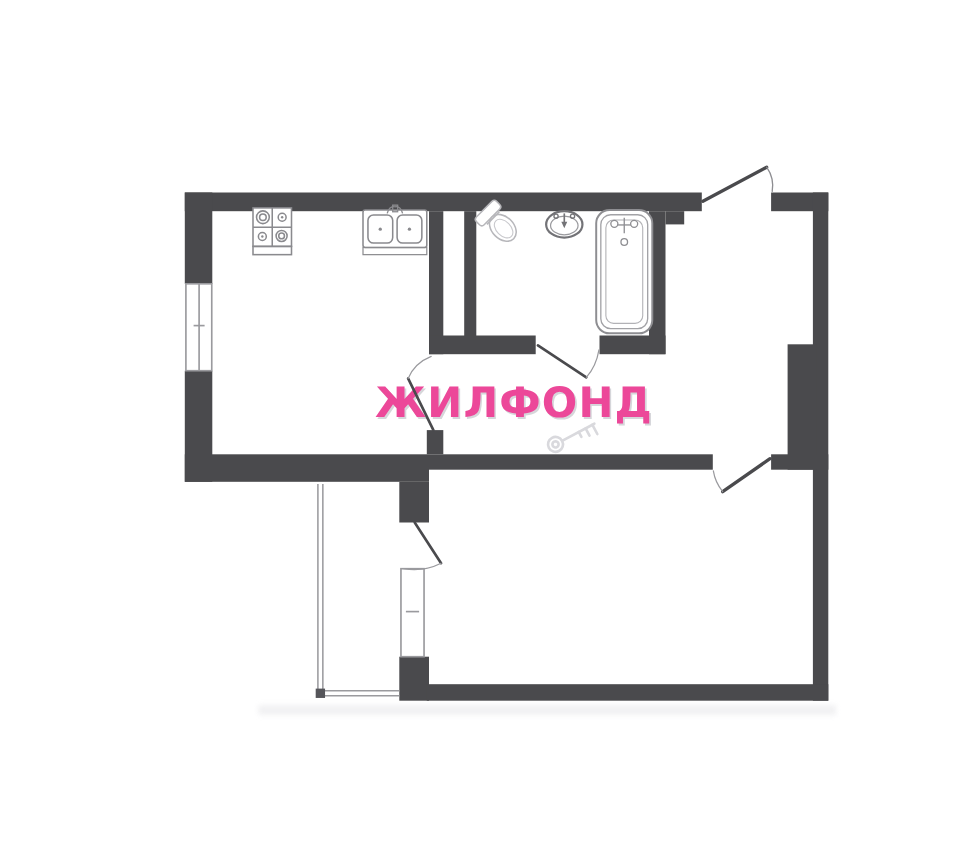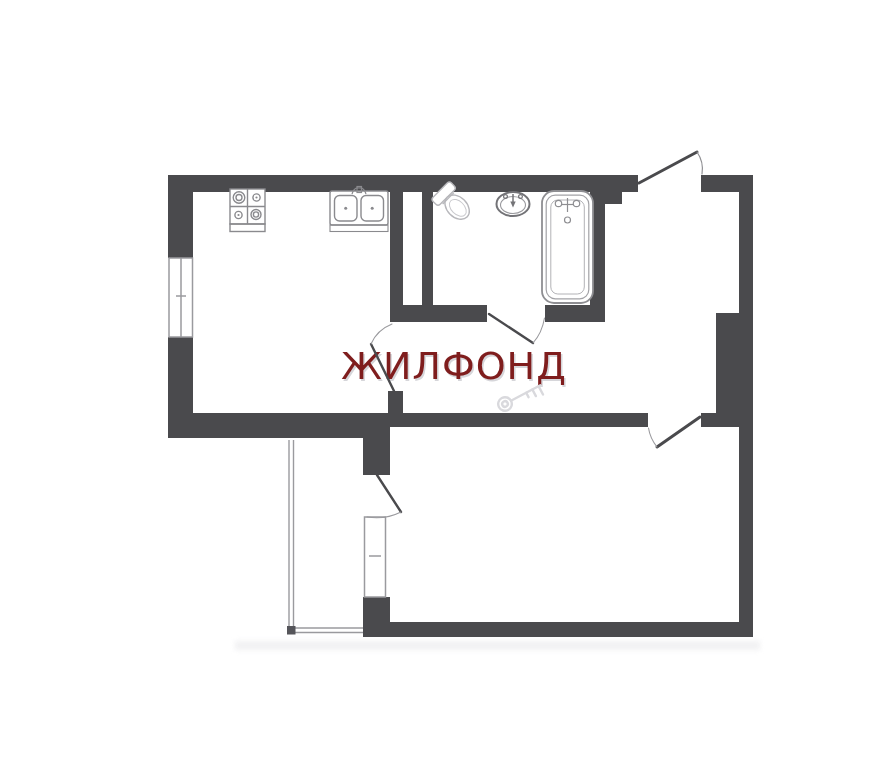--- a/index.html
+++ b/index.html
@@ -1,22 +1,22 @@
 <!DOCTYPE html>
 <html><head>
 <meta charset="utf-8">
 <style>
   html,body{margin:0;padding:0;background:#ffffff;}
   body{width:890px;height:768px;overflow:hidden;font-family:"DejaVu Sans",sans-serif;}
   .plan-wrap{position:relative;width:890px;height:768px;background:#ffffff;}
   .watermark-text{
     position:absolute;left:341px;top:344px;
     font-family:"DejaVu Sans",sans-serif;
-    font-size:38px;font-weight:normal;letter-spacing:1px;
-    color:#7f1d1d;
+    font-size:38px;font-weight:bold;letter-spacing:1px;
+    color:#ec4899;
     text-shadow:1.5px 1.5px 0 #d6d6da, -1px -1px 0 #ffffff;
     user-select:none;white-space:nowrap;
   }
   svg.overlay{position:absolute;left:0;top:0;}
 </style>
 </head>
 <body>
 
 <div class="plan-wrap">
 

